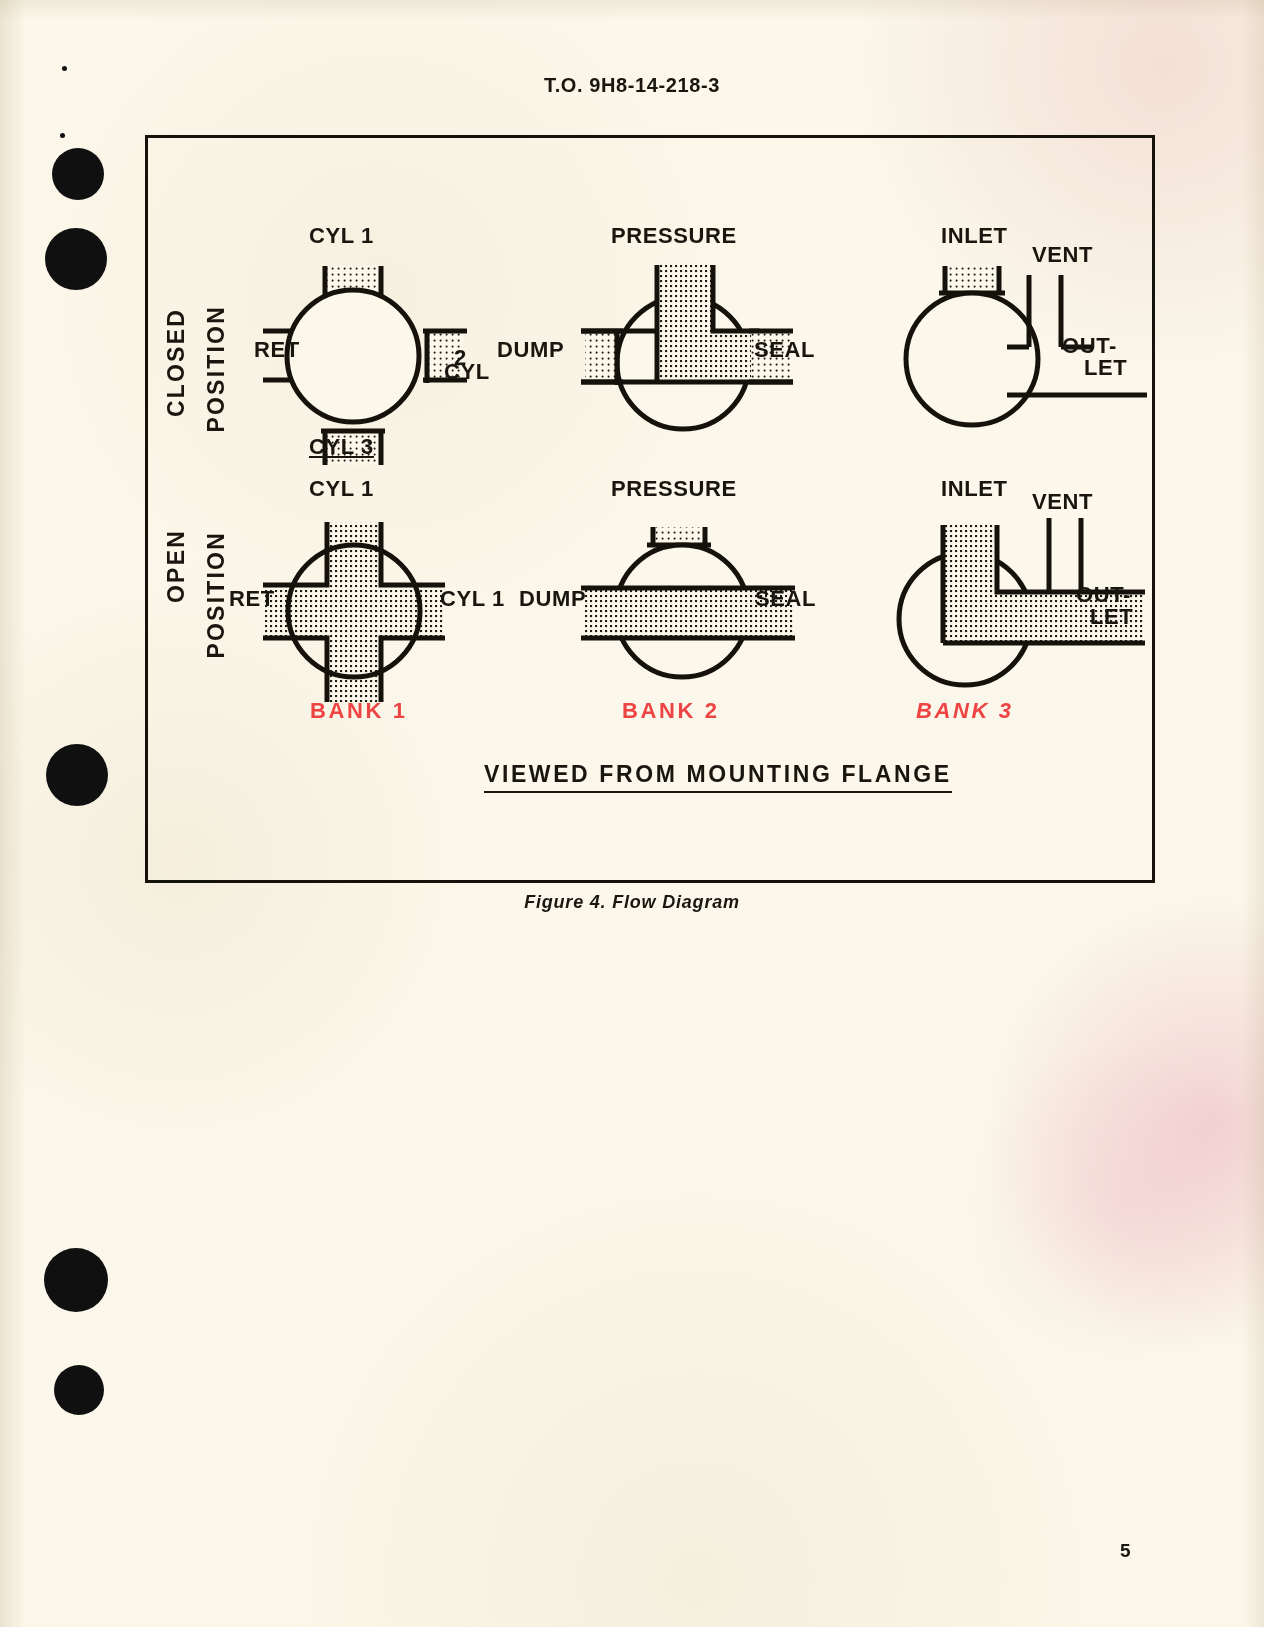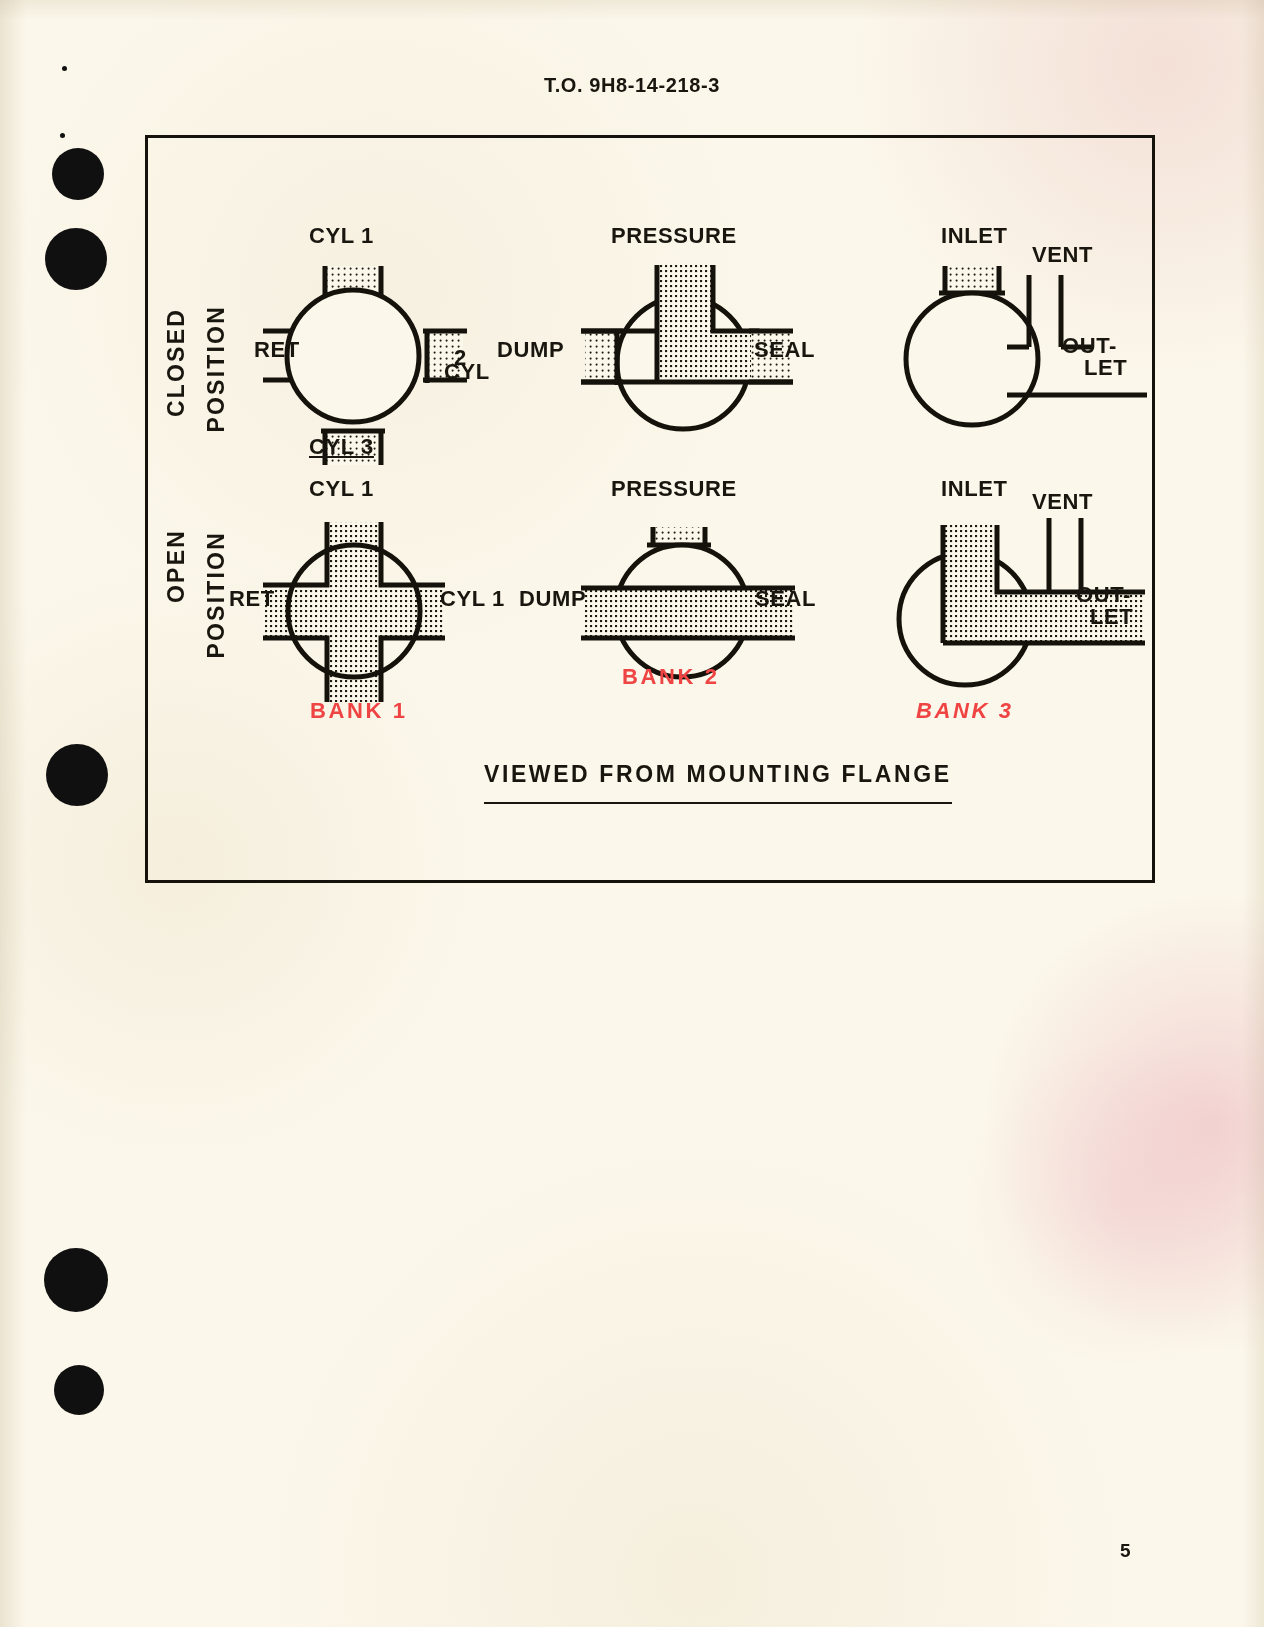--- a/index.html
+++ b/index.html
@@ -134,21 +134,21 @@
   }
 
   .viewed-note {
     position: absolute;
     font-size: 23px;
     font-weight: bold;
     letter-spacing: 2.6px;
     color: #19160f;
     white-space: nowrap;
     border-bottom: 2px solid #19160f;
-    padding-bottom: 14px;
+    padding-bottom: 3px;
   }
 </style>
 </head>
 <body>
 
 <div class="page">
 
   <div class="paper-texture"></div>
   <div class="edge-shade"></div>
 
@@ -289,21 +289,22 @@
   <div class="port-label" style="left:611px; top:479px;">PRESSURE</div>
   <div class="port-label" style="left:519px; top:589px;">DUMP</div>
   <div class="port-label" style="left:755px; top:589px;">SEAL</div>
 
   <div class="port-label" style="left:941px; top:479px;">INLET</div>
   <div class="port-label" style="left:1032px; top:492px;">VENT</div>
   <div class="port-label" style="left:1076px; top:585px;">OUT-</div>
   <div class="port-label" style="left:1090px; top:607px;">LET</div>
 
   <div class="bank-label" style="left:310px; top:698px;">BANK  1</div>
-  <div class="bank-label" style="left:622px; top:664px;">BANK  2</div>
+  <div class="bank-label" style="left:622px; top:698px;">BANK  2</div>
   <div class="bank-label" style="left:916px; top:698px;font-style:italic;">BANK  3</div>
 
   <div class="viewed-note" style="left:484px; top:761px;">VIEWED  FROM  MOUNTING  FLANGE</div>
 
+  <div class="fig-caption">Figure 4.   Flow Diagram</div>
 
   <div class="page-number">5</div>
 
 </div>
 
 </body></html>

